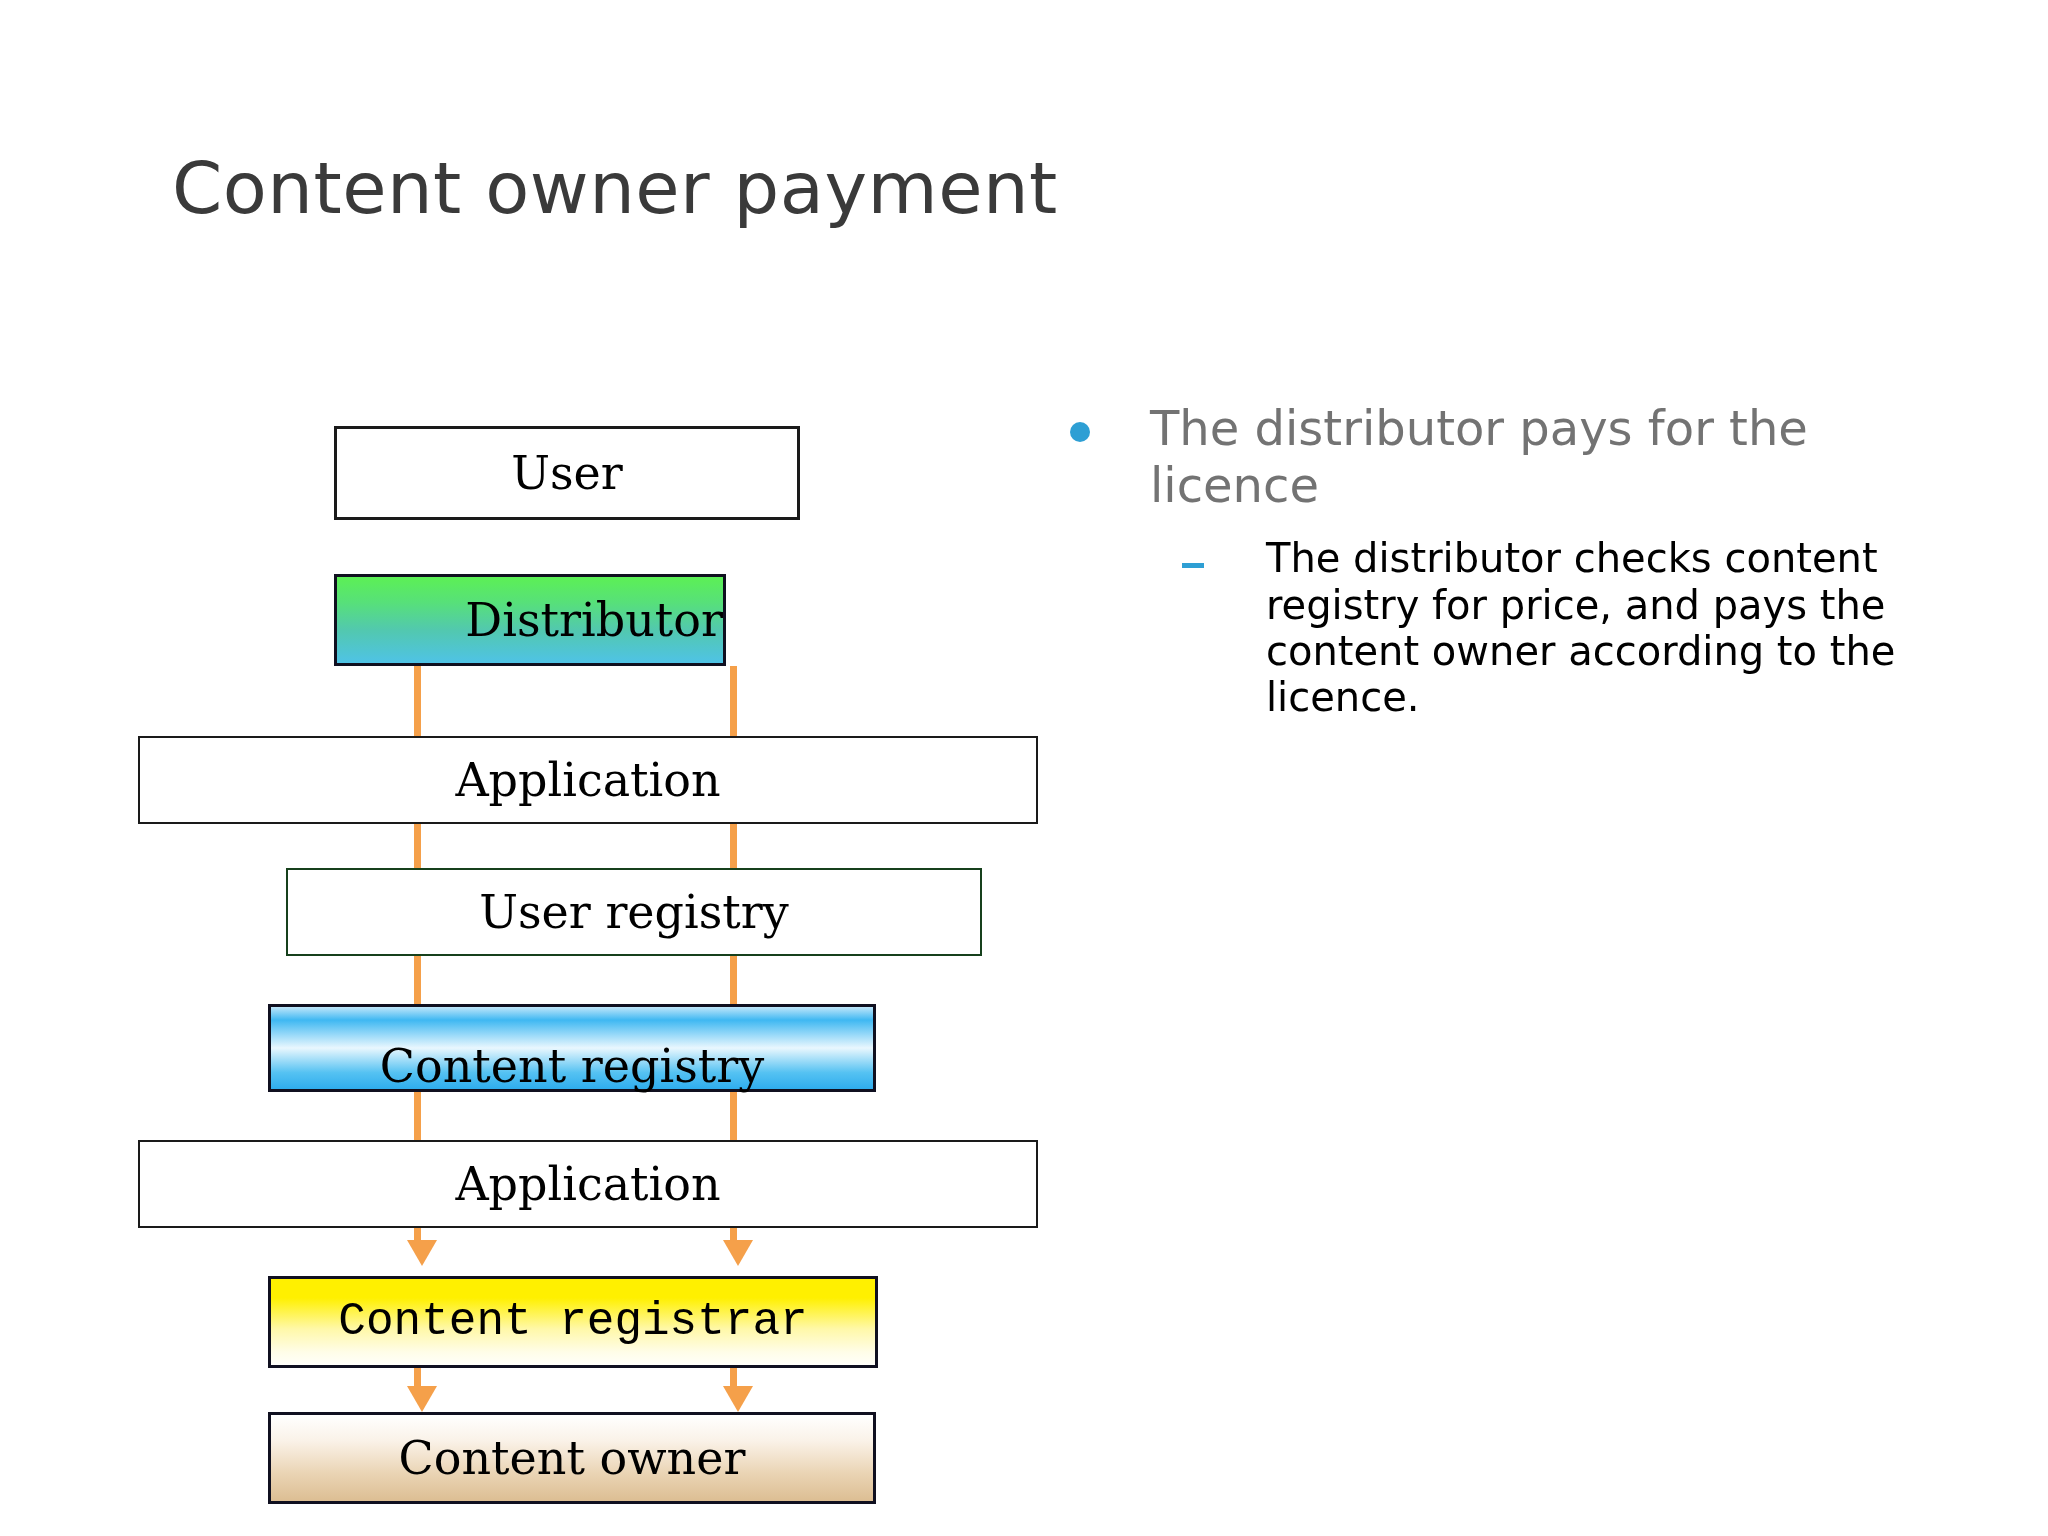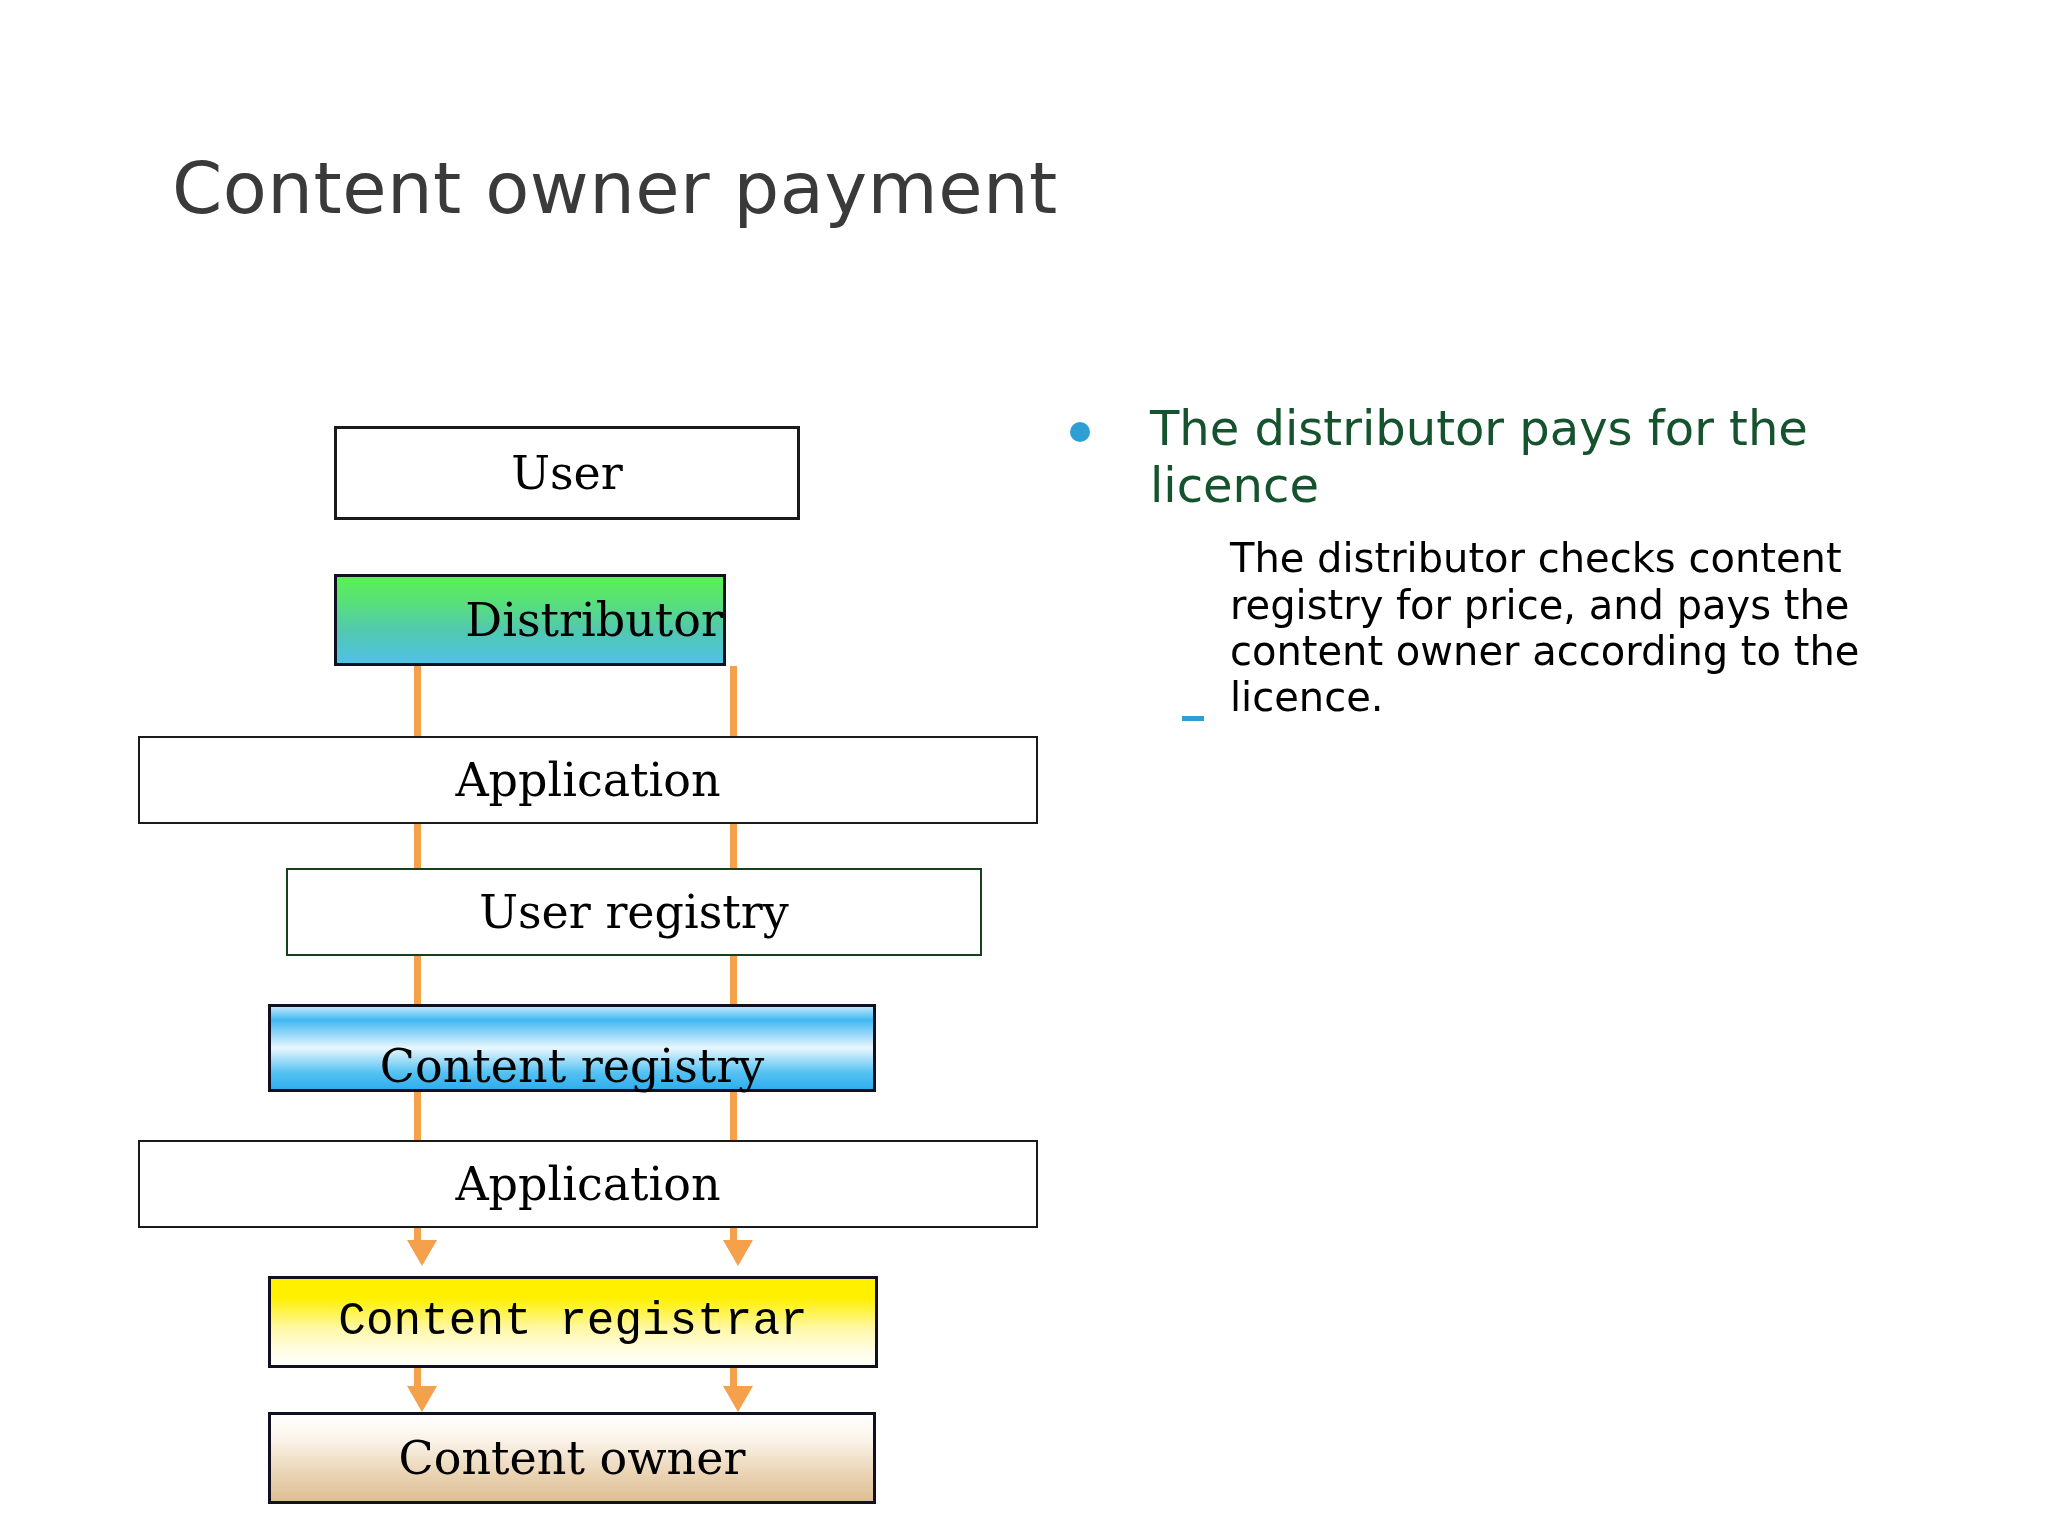--- a/index.html
+++ b/index.html
@@ -146,31 +146,32 @@
     width: 20px; height: 20px;
     border-radius: 50%;
     background: #2E9FD4;
     margin-top: 22px;
     margin-right: 60px;
   }
   .bullet-l1 .bullet-text {
     font-family: "DejaVu Sans", sans-serif;
     font-size: 48px;
     line-height: 1.18;
-    color: #14532d;
+    color: #737373;
     max-width: 800px;
   }
 
   .sub-list {
     margin-left: 112px;
   }
   .bullet-l2 {
     display: flex;
-    align-items: flex-end;
+    align-items: flex-start;
     margin-bottom: 30px;
+    gap: 36px;
   }
   .bullet-l2 .marker-dash {
     flex: 0 0 auto;
     width: 22px; height: 5px;
     background: #2E9FD4;
     margin-top: 28px;
     margin-right: 26px;
   }
   .bullet-l2 .bullet-text {
     font-family: "DejaVu Sans", sans-serif;

